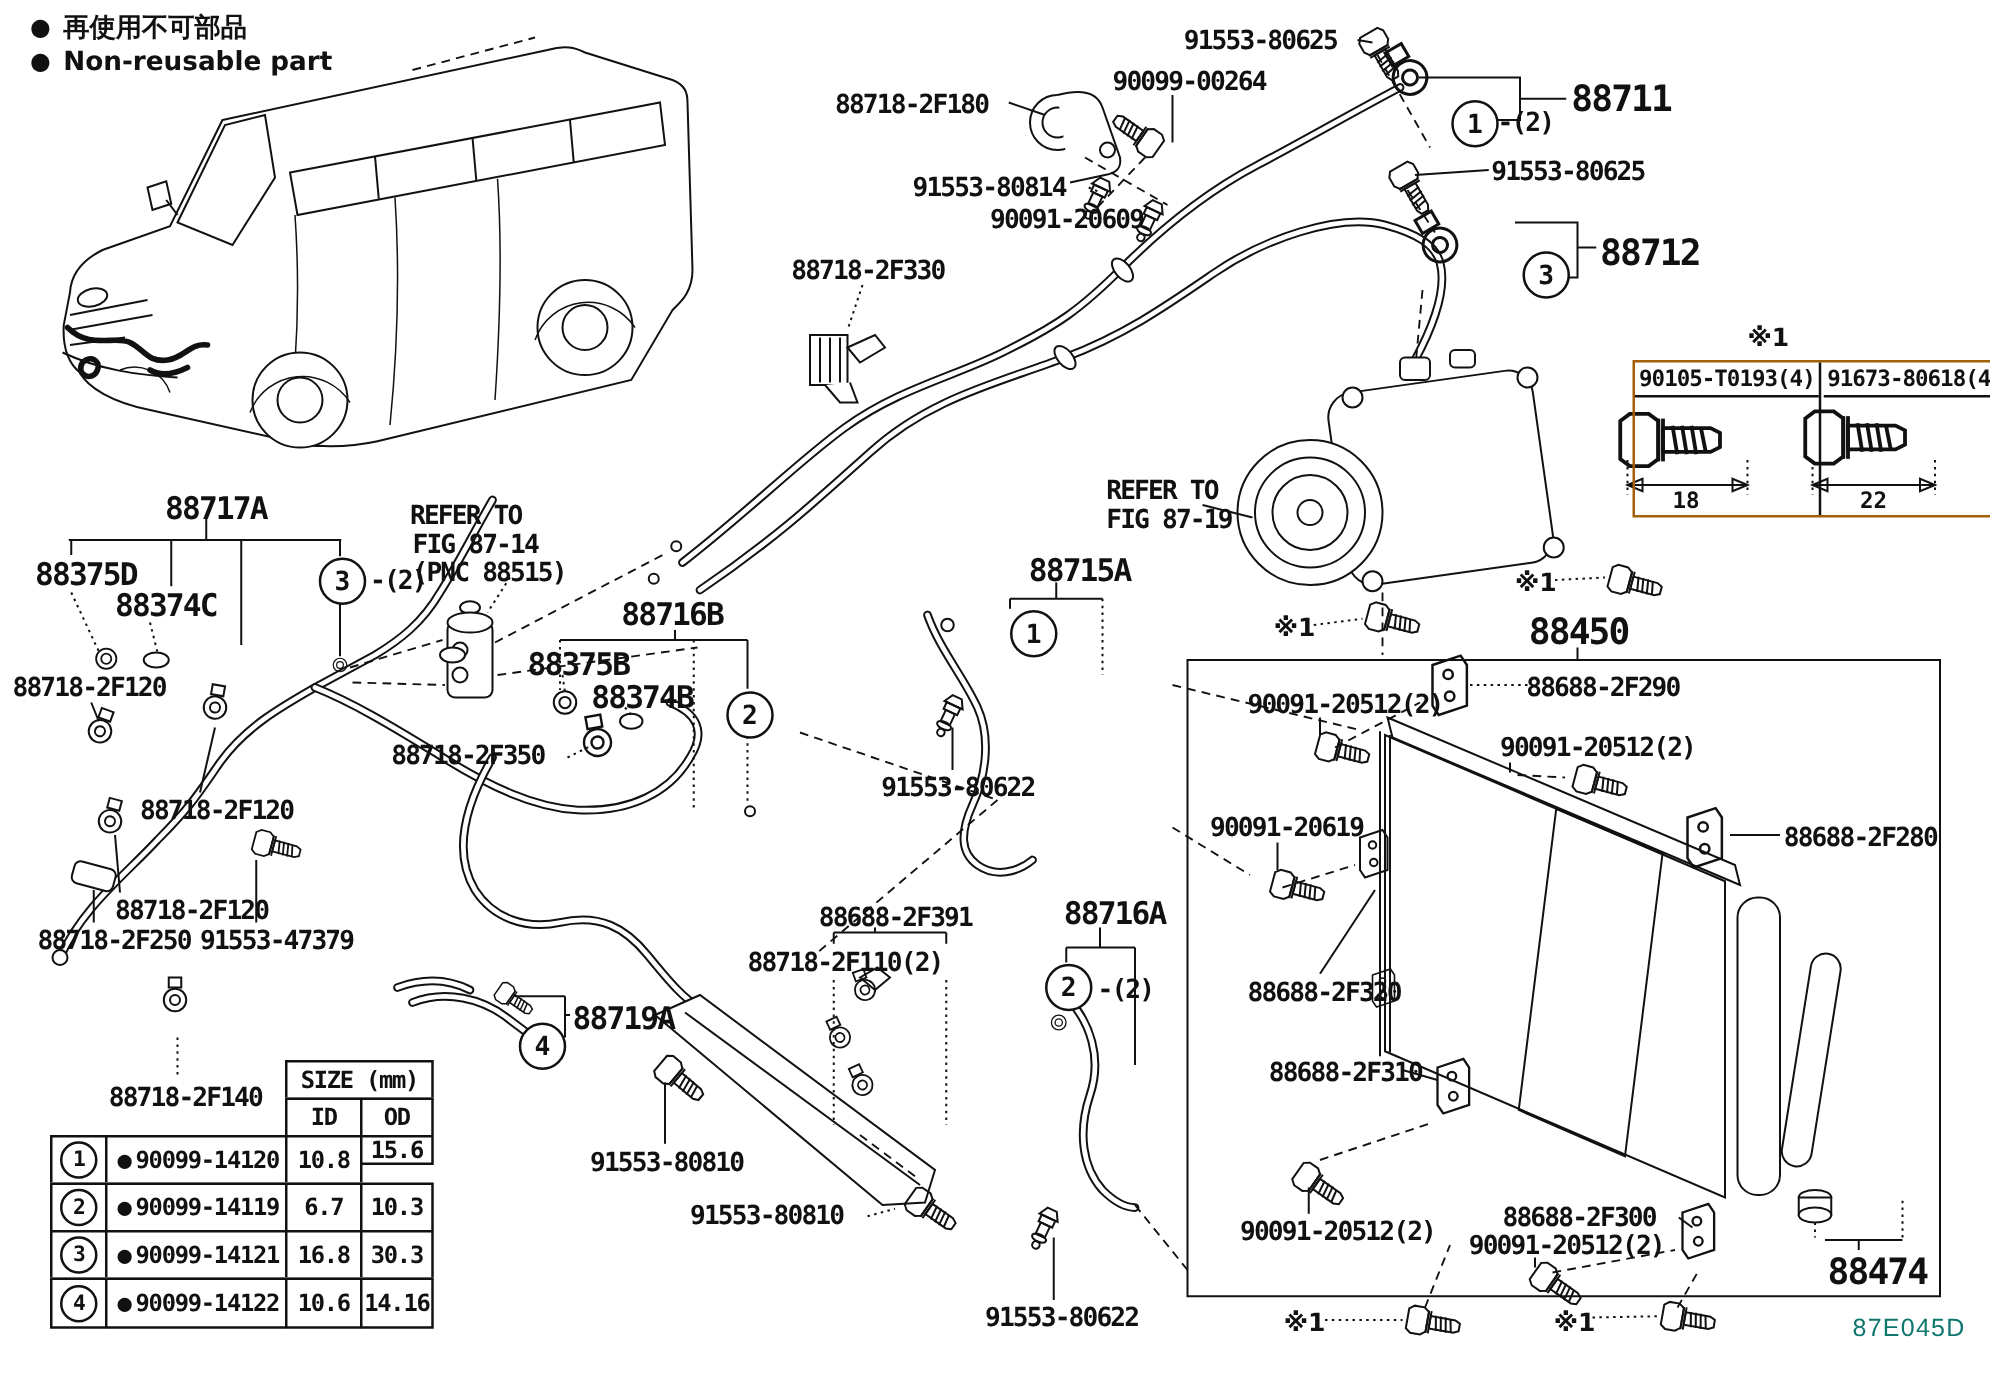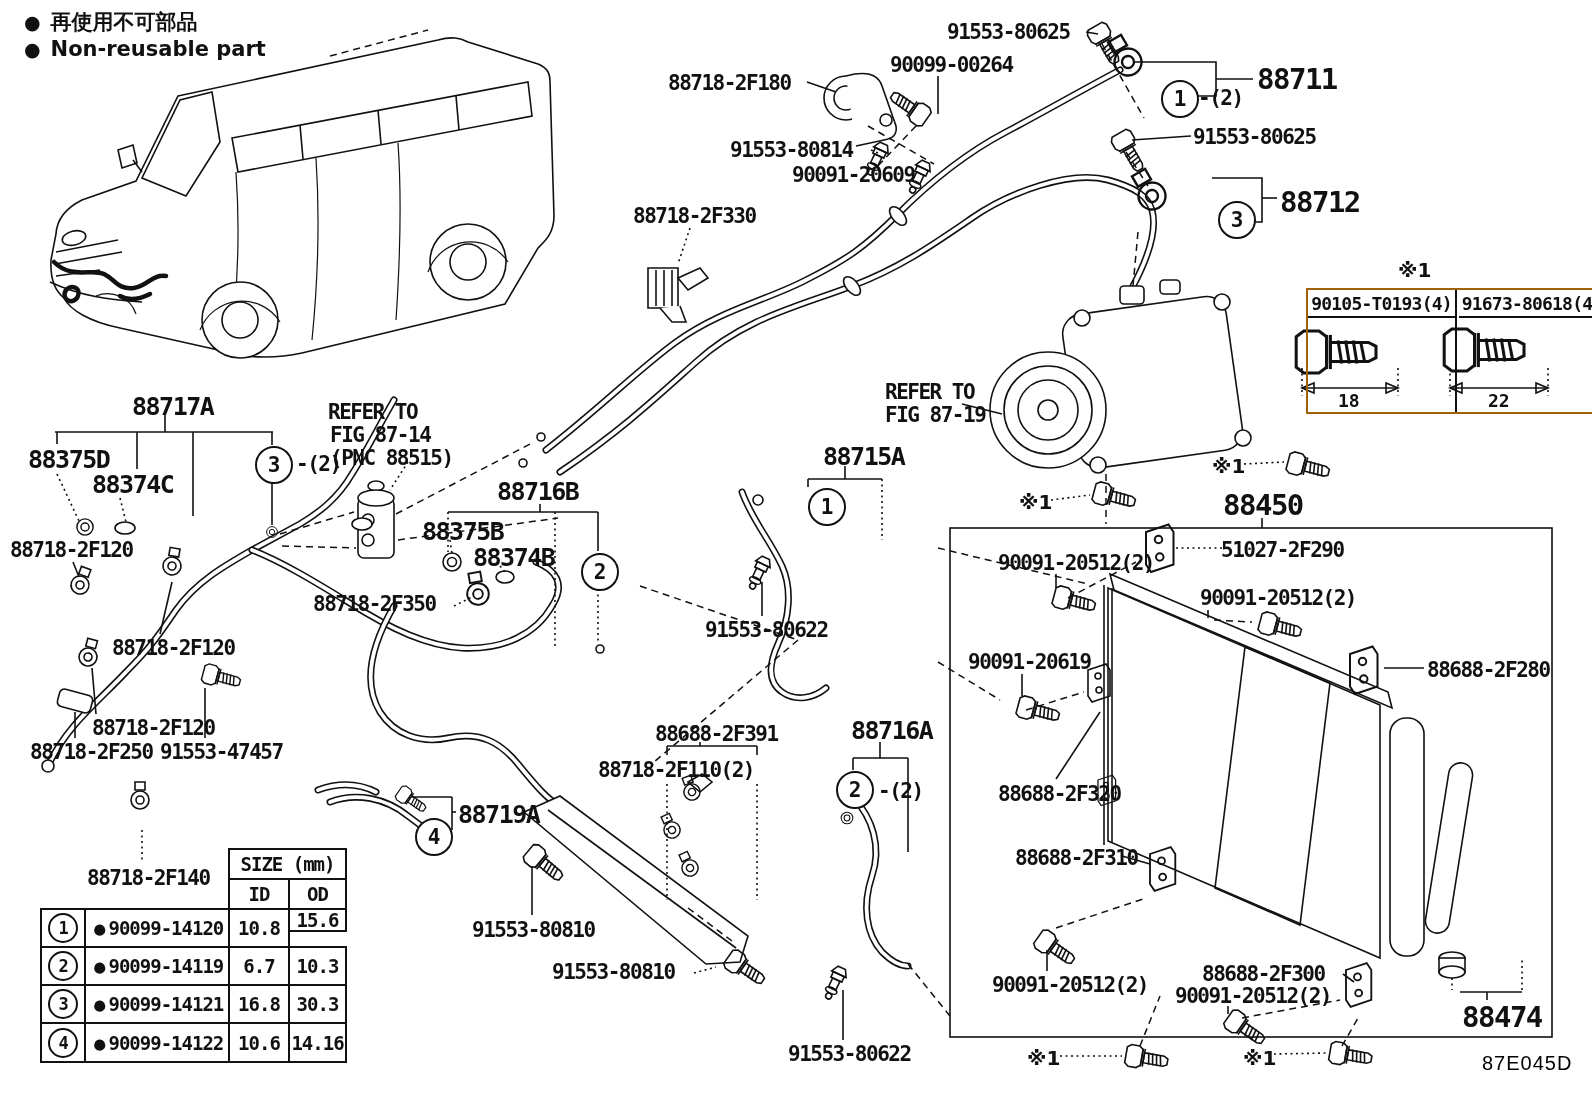--- a/index.html
+++ b/index.html
@@ -31,21 +31,21 @@
   .specbox .hdr{position:absolute;left:0;top:0;width:100%;height:28px;border-bottom:2px solid #111;
       font:bold 18px "DejaVu Sans Mono",monospace;letter-spacing:-0.8px;text-align:center;line-height:28px;box-sizing:border-box;}
   .dim{position:absolute;font:bold 18px "DejaVu Sans Mono",monospace;}
   
   .sizetable{position:absolute;left:40px;top:848px;width:307px;height:215px;font:bold 19px "DejaVu Sans Mono",monospace;}
   .st-cell{position:absolute;border:2px solid #111;box-sizing:border-box;background:#fff;
       display:flex;align-items:center;justify-content:center;letter-spacing:-1px;}
   .st-num{width:26px;height:26px;border:2px solid #111;border-radius:50%;display:flex;align-items:center;
       justify-content:center;font-size:17px;}
   .st-part{justify-content:flex-start;padding-left:8px;gap:4px;}
-  .foot{position:absolute;font:20px "Liberation Sans",sans-serif;color:#000000;letter-spacing:1px;}
+  .foot{position:absolute;font:20px "Liberation Sans",sans-serif;color:#0f766e;letter-spacing:1px;}
 </style>
 </head>
 <body>
 
 <div class="stage">
 
 <svg width="1592" height="1099" viewBox="0 0 1592 1099">
   <defs>
     <pattern id="hatch" patternUnits="userSpaceOnUse" width="6" height="6" patternTransform="rotate(20)">
       <line x1="0" y1="0" x2="0" y2="6" stroke="#111" stroke-width="1.1"></line>
@@ -397,27 +397,27 @@
 <div class="lbl mid" style="left:823px;top:442px">88715A</div>
 <div class="lbl mid" style="left:497px;top:477px">88716B</div>
 <div class="lbl mid" style="left:422px;top:517px">88375B</div>
 <div class="lbl mid" style="left:473px;top:543px">88374B</div>
 <div class="lbl" style="left:10px;top:538px">88718-2F120</div>
 <div class="lbl" style="left:313px;top:592px">88718-2F350</div>
 <div class="lbl" style="left:705px;top:618px">91553-80622</div>
 <div class="lbl" style="left:112px;top:636px">88718-2F120</div>
 <div class="lbl" style="left:92px;top:716px">88718-2F120</div>
 <div class="lbl" style="left:30px;top:740px">88718-2F250</div>
-<div class="lbl" style="left:160px;top:740px">91553-47457</div>
+<div class="lbl" style="left:160px;top:740px">91553-47379</div>
 <div class="lbl note" style="left:1398px;top:258px">※1</div>
 <div class="lbl note" style="left:1212px;top:454px">※1</div>
 <div class="lbl note" style="left:1019px;top:490px">※1</div>
 <div class="lbl big" style="left:1223px;top:488px">88450</div>
 <div class="lbl" style="left:998px;top:551px">90091-20512(2)</div>
-<div class="lbl" style="left:1221px;top:538px">51027-2F290</div>
+<div class="lbl" style="left:1221px;top:538px">88688-2F290</div>
 <div class="lbl" style="left:1200px;top:586px">90091-20512(2)</div>
 <div class="lbl" style="left:968px;top:650px">90091-20619</div>
 <div class="lbl" style="left:1427px;top:658px">88688-2F280</div>
 <div class="lbl" style="left:998px;top:782px">88688-2F320</div>
 <div class="lbl mid" style="left:851px;top:716px">88716A</div>
 <div class="lbl" style="left:878px;top:779px">-(2)</div>
 <div class="lbl" style="left:655px;top:722px">88688-2F391</div>
 <div class="lbl" style="left:598px;top:758px">88718-2F110(2)</div>
 <div class="lbl mid" style="left:458px;top:800px">88719A</div>
 <div class="lbl" style="left:87px;top:866px">88718-2F140</div>

